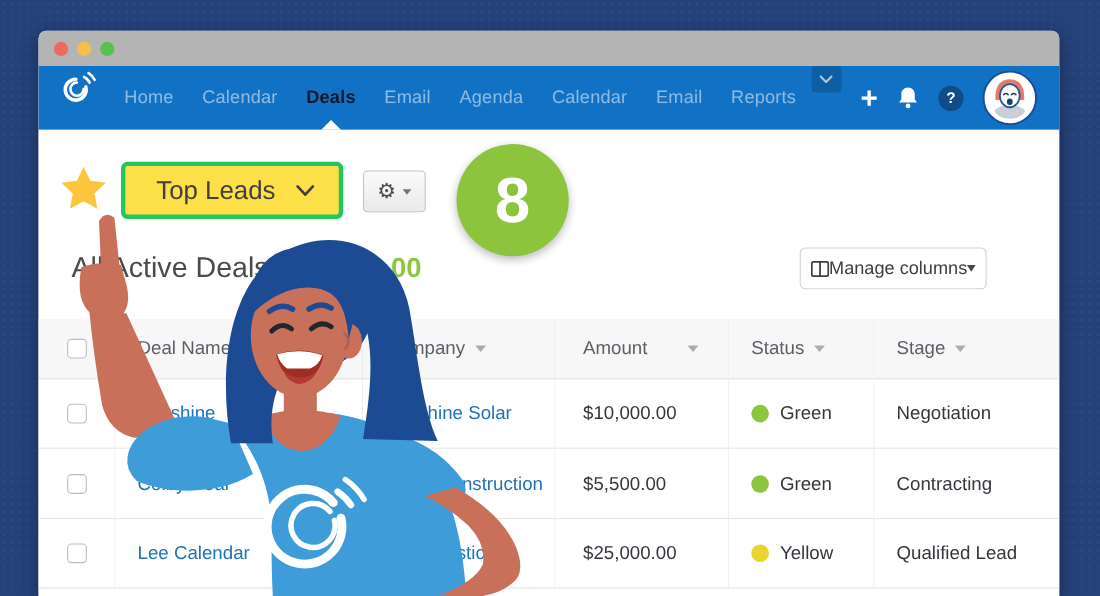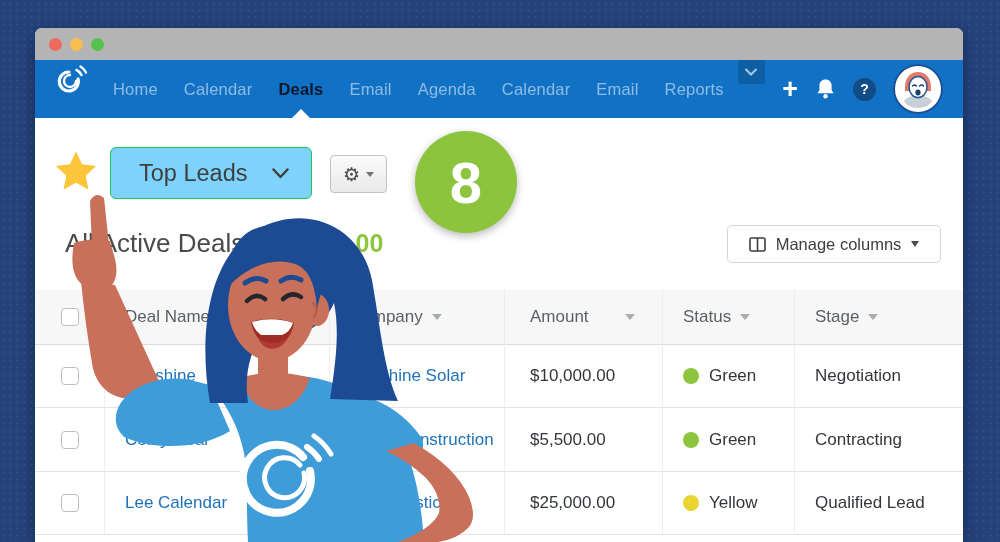--- a/index.html
+++ b/index.html
@@ -34,43 +34,43 @@
   .nav-right { margin-left:auto; display:flex; align-items:center; gap:17px; }
   .plus-icon { color:#fff; font-size:27px; font-weight:bold; line-height:1; cursor:pointer; }
   .bell-icon { cursor:pointer; display:flex; }
   .help-icon { width:23px; height:23px; border-radius:50%; background:#114C86; color:#fff; font-weight:bold;
                font-size:14px; display:flex; align-items:center; justify-content:center; cursor:pointer; }
   .avatar { width:50px; height:50px; border-radius:50%; overflow:hidden; cursor:pointer; flex:0 0 auto; }
   
   .content { position:relative; height:424px; background:#fff; }
   .star { position:absolute; left:20px; top:32px; width:42px; height:42px; cursor:pointer; }
   .btn-topleads {
-    position:absolute; left:75px; top:29px; width:202px; height:52px; background:#7dd3fc;
-    border:1px solid #22c55e; border-radius:6px; display:flex; align-items:center; justify-content:space-between;
+    position:absolute; left:75px; top:29px; width:202px; height:52px; background:#fde047;
+    border:4px solid #22c55e; border-radius:6px; display:flex; align-items:center; justify-content:space-between;
     padding:0 22px 0 28px; font-size:23.5px; color:#3F3F3F; cursor:pointer; box-shadow:0 1px 2px rgba(0,0,0,0.06);
   }
   .btn-gear {
     position:absolute; left:295px; top:37px; width:57px; height:38px;
     background:linear-gradient(#FBFBFB,#E9E9E9); border:1px solid #C2C2C2; border-radius:4px;
     display:flex; align-items:center; justify-content:center; gap:6px; cursor:pointer;
   }
   .gear-glyph { font-size:19px; color:#4A4A4A; line-height:1; }
   .caret-down { width:0; height:0; border-left:5px solid transparent; border-right:5px solid transparent;
                 border-top:6px solid #6F7478; display:inline-block; }
   .badge {
     position:absolute; left:380px; top:13px; width:102px; height:102px; border-radius:50%;
     background:#8CC43D; color:#fff; font-size:58px; font-weight:bold;
     display:flex; align-items:center; justify-content:center; box-shadow:0 3px 9px rgba(0,0,0,0.28);
   }
   .summary { position:absolute; left:30px; top:110px; font-size:26px; color:#4A4A4A; white-space:nowrap; }
   .summary .amount { color:#8DC63F; font-weight:bold; font-size:25px; margin-left:14px; }
   .btn-manage {
-    position:absolute; left:692px; top:107px; width:214px; height:38px; background:#fff;
+    position:absolute; left:692px; top:107px; width:170px; height:38px; background:#fff;
     border:1px solid #D4D4D4; border-radius:5px; display:flex; align-items:center; justify-content:center;
-    gap:10px; font-size:16.5px; color:#3E3E3E; cursor:pointer;
+    font-size:16.5px; color:#3E3E3E; cursor:pointer;
   }
   .btn-manage .caret-down{ border-top-color:#4A4A4A; border-left-width:4.5px; border-right-width:4.5px; }
   
   .deals-table { position:absolute; left:0; top:172px; width:928px; display:grid;
                  grid-template-columns:70px 225px 175px 158px 132px 1fr; }
   .cell { border-bottom:1px solid #E4E4E4; border-right:1px solid #EDEDED; display:flex; align-items:center;
           font-size:17px; color:#33373C; height:63px; padding-left:20px; background:#fff; }
   .cell.last { border-right:none; }
   .cell.head { background:#F7F7F8; color:#5A5F66; height:55px; border-bottom:1px solid #DCDCDC; cursor:pointer; }
   .cell.check { justify-content:center; padding-left:0; }

